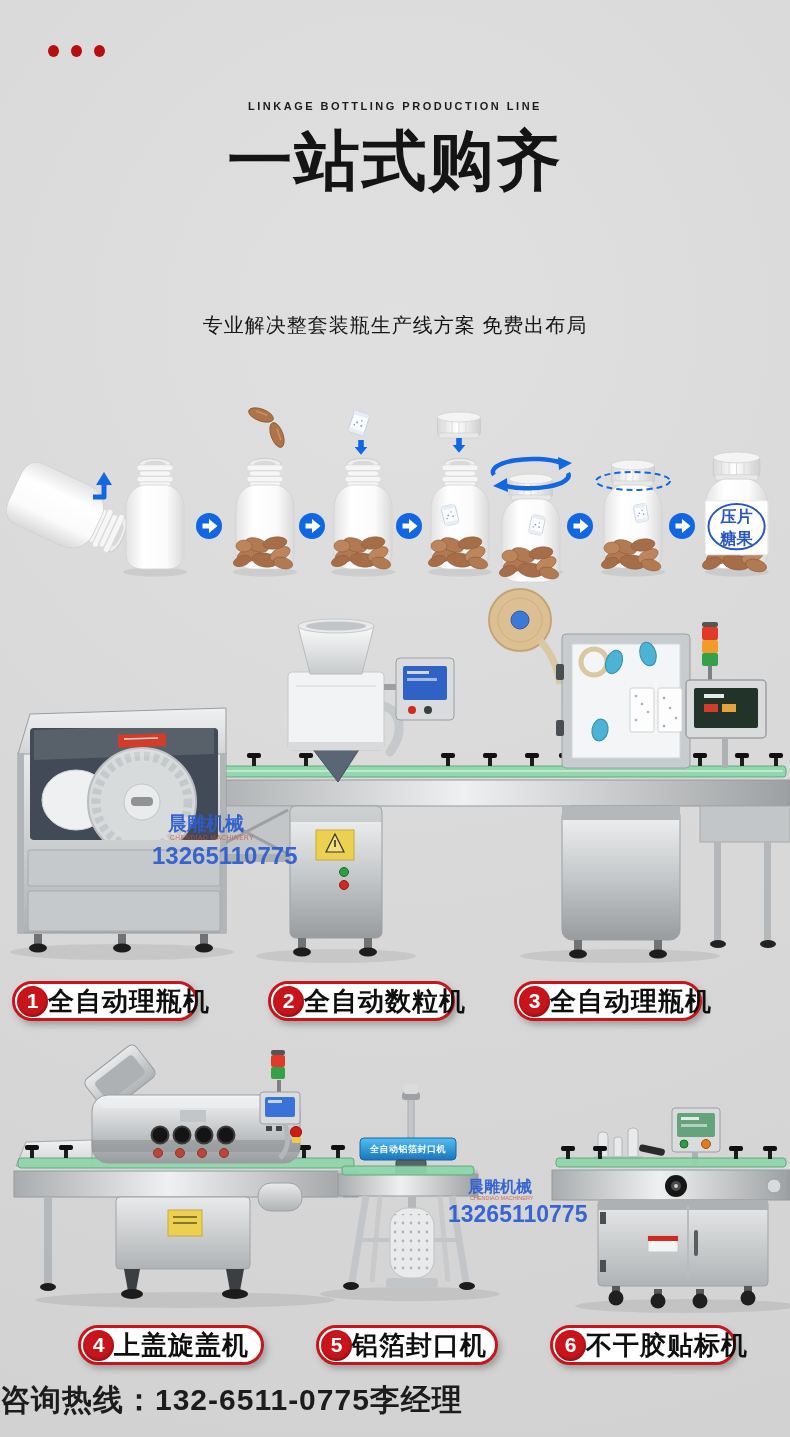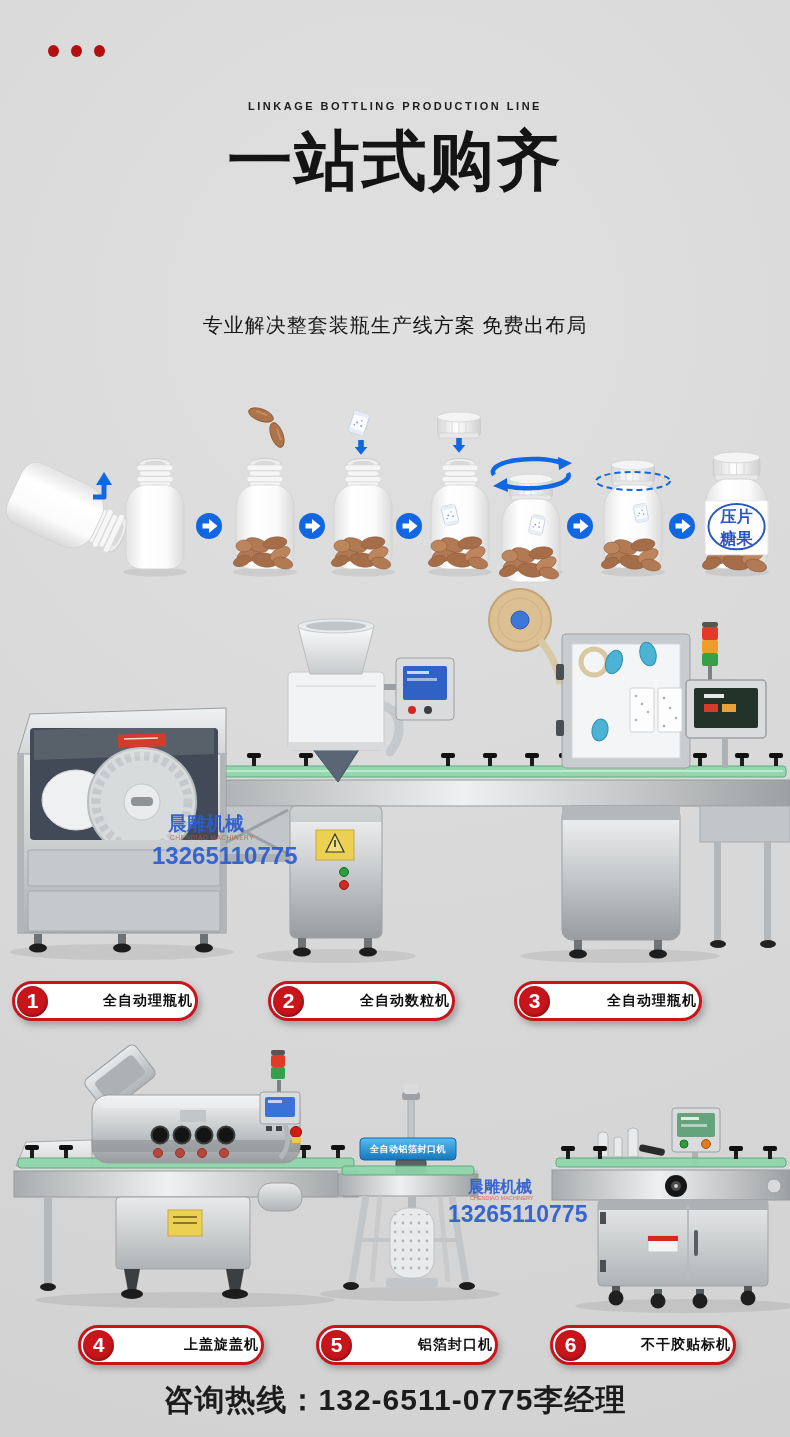--- a/index.html
+++ b/index.html
@@ -12,30 +12,30 @@
   .dots{left:48px;top:45px;display:flex;gap:12px;}
   .dot{width:11px;height:12px;border-radius:50%;background:#b50f11;}
   .tagline{left:0;top:100px;width:790px;text-align:center;
     font-size:11px;letter-spacing:2.5px;font-weight:600;color:#1d1d1d;}
   .title1{left:0;top:128px;width:790px;text-align:center;
     font-size:65px;font-weight:900;color:#141414;letter-spacing:2px;line-height:1;}
   .title2{left:0;top:218px;width:790px;text-align:center;
     font-size:65px;font-weight:900;color:#141414;letter-spacing:2px;line-height:1;}
   .subtitle{left:0;top:312px;width:790px;text-align:center;
     font-size:20px;font-weight:500;color:#161616;letter-spacing:1px;}
-  .hotline{left:0;top:1380px;width:790px;text-align:center;
+  .hotline{left:0;top:1380px;width:790px;text-align:left;
     font-size:30px;font-weight:600;color:#1c1c1c;letter-spacing:1px;}
   .badge{position:absolute;height:40px;display:flex;align-items:center;
     background:#ffffff;border:3px solid #c8151b;border-radius:23px;
     box-shadow:3px 4px 6px rgba(110,110,110,.5);box-sizing:border-box;padding:0 2px;}
   .badge-num{width:31px;height:31px;border-radius:50%;background:#c8151b;color:#fff;
     font-weight:700;font-size:21px;display:flex;align-items:center;justify-content:center;
     box-shadow:inset -1px -2px 3px rgba(0,0,0,.28);flex:0 0 auto;}
-  .badge-label{flex:1;text-align:right;font-size:14px;font-weight:700;color:#0f0f0f;
-    letter-spacing:1px;padding-right:0;white-space:nowrap;}
+  .badge-label{flex:1;text-align:right;font-size:26px;font-weight:700;color:#0f0f0f;
+    letter-spacing:1px;padding-right:20px;white-space:nowrap;}
   .b1{left:12px;top:981px;width:186px;}
   .b2{left:268px;top:981px;width:187px;}
   .b3{left:514px;top:981px;width:188px;}
   .b4{left:78px;top:1325px;width:186px;}
   .b5{left:316px;top:1325px;width:182px;}
   .b6{left:550px;top:1325px;width:186px;}
   svg text{font-family:"Liberation Sans", sans-serif;}
   .wm-brand{font-size:19px;font-weight:700;fill:#2b5cd0;opacity:.92;}
   .wm-sub{font-size:6.5px;fill:#cf4a3a;opacity:.8;letter-spacing:.5px;}
   .wm-phone{font-size:24px;font-weight:700;fill:#2b5cd0;opacity:.92;}

